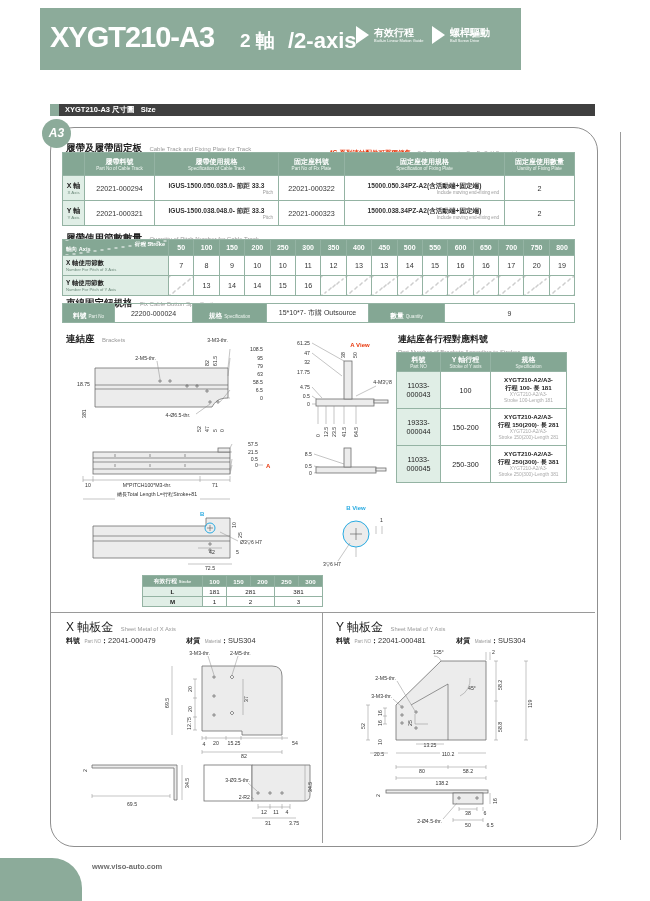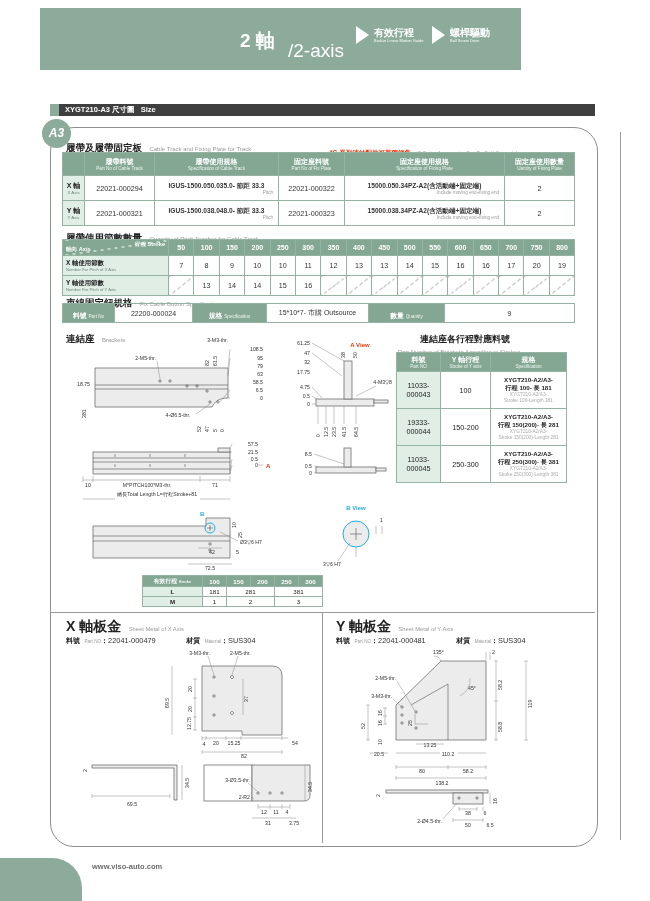--- a/index.html
+++ b/index.html
@@ -2,21 +2,21 @@
 <html><head>
 <meta charset="utf-8">
 <style>
   html,body{margin:0;padding:0}
   body{width:650px;height:901px;position:relative;overflow:hidden;background:#fff;
        font-family:"Liberation Sans",sans-serif;color:#222}
   
   .banner{position:absolute;left:40px;top:8px;width:481px;height:62px;background:#8cab9a;color:#fff}
   .model{position:absolute;left:10px;top:13px;font-size:29px;font-weight:bold;letter-spacing:-1px}
   .axzh{position:absolute;left:200px;top:20px;font-size:19px;font-weight:bold}
-  .axen{position:absolute;left:248px;top:32px;font-size:19px;font-weight:400}
+  .axen{position:absolute;left:248px;top:20px;font-size:22px;font-weight:700}
   .badge{position:absolute;top:18px;display:flex;align-items:center}
   .b1{left:316px}.b2{left:392px}
   .tri{width:0;height:0;border-left:13px solid #fff;border-top:9px solid transparent;border-bottom:9px solid transparent;margin-right:5px}
   .bzh{display:block;font-size:10px;font-weight:bold;line-height:11px}
   .ben{display:block;font-size:4px;line-height:5px}
   
   .chip{position:absolute;left:50px;top:104px;width:9px;height:12px;background:#8cab9a}
   .bar{position:absolute;left:59px;top:104px;width:536px;height:12px;background:#3f3f3f;color:#fff;
        font-size:7.5px;font-weight:bold;line-height:12px;padding-left:6px;box-sizing:border-box}
   .bar .en{margin-left:4px}
@@ -71,21 +71,21 @@
   .s1{font-size:6.2px;font-weight:bold;line-height:8px}
   .s2{font-size:4.8px;color:#aaa;line-height:6px}
   .t5{left:142px;top:575px;width:180px}
   .t5 tr{height:10px}.t5 tr.hr{height:11px}
   .t5 th{font-size:6.2px}
   .t5 .gz5{font-size:5.8px;font-weight:bold}
   .t5 .ge5{font-size:4px;color:#eef5f0}
   .t5 td{font-size:6.2px}
   .t5 td.lg{font-weight:bold}
   
-  .shz{font-size:14px;font-weight:bold}
+  .shz{font-size:12px;font-weight:normal}
   .she{font-size:5.8px;color:#9a9a9a;margin-left:3px}
   .plz{font-size:7px;font-weight:bold}
   .ple{font-size:4.6px;color:#9a9a9a}
   .plv{font-size:7.4px;color:#333}
   .matb{margin-left:26px}
   
   svg{position:absolute}
   svg text{font-family:"Liberation Sans",sans-serif}
   .dm{font-size:5.2px;fill:#333}
   .red{fill:#e8380d;font-size:6px;font-weight:bold}
@@ -94,20 +94,21 @@
   .ln{stroke:#8a8a8a;stroke-width:.5;fill:none}
   .hl{stroke:#555;stroke-width:.6;fill:none}
   
   .fshape{position:absolute;left:0;top:858px;width:82px;height:43px;background:#8cab9a;border-top-right-radius:30px}
   .furl{position:absolute;left:92px;top:862px;font-size:7.5px;font-weight:bold;color:#6c6c6c}
 </style>
 </head>
 <body>
 
 <div class="banner">
+  <span class="model">XYGT210-A3</span>
   <span class="axzh">2 軸</span>
   <span class="axen">/2-axis</span>
   <div class="badge b1">
     <span class="tri"></span>
     <span>
       <span class="bzh">有效行程</span>
       <span class="ben">Built-in Linear Motion Guide</span>
     </span>
   </div>
   <div class="badge b2">
@@ -453,21 +454,21 @@
   </tr>
   <tr>
     <td class="lg">M</td>
     <td>1</td>
     <td colspan="2">2</td>
     <td colspan="2">3</td>
   </tr>
 </tbody>
   </table>
 
-<div class="stitle" style="left:420px;top:328px">
+<div class="stitle" style="left:398px;top:328px">
   <span class="stz" style="font-size:9px">連結座各行程對應料號</span>
 </div>
 <div class="stitle" style="left:398px;top:340px">
   <span class="ste" style="margin-left:0">Part Number of Brackets According to Strokes</span>
 </div>
 <table class="t4">
   <colgroup>
       <col style="width:44px">
       <col style="width:50px">
       <col style="width:76px">

